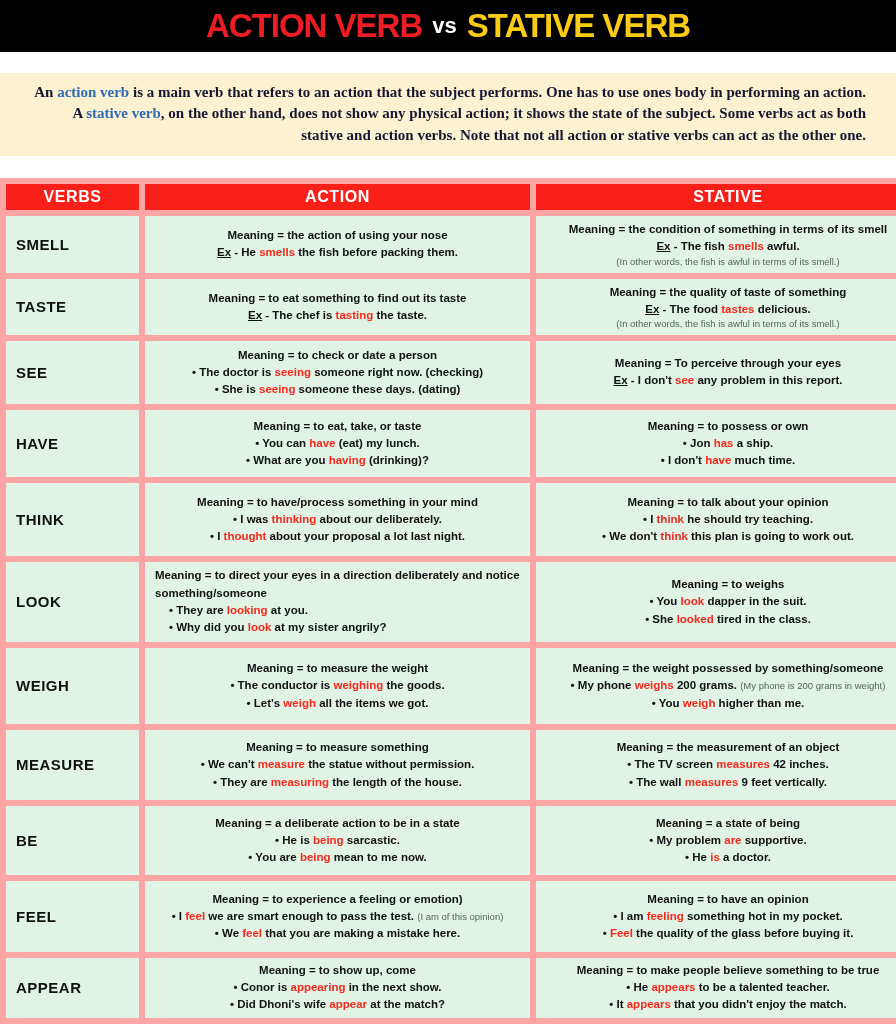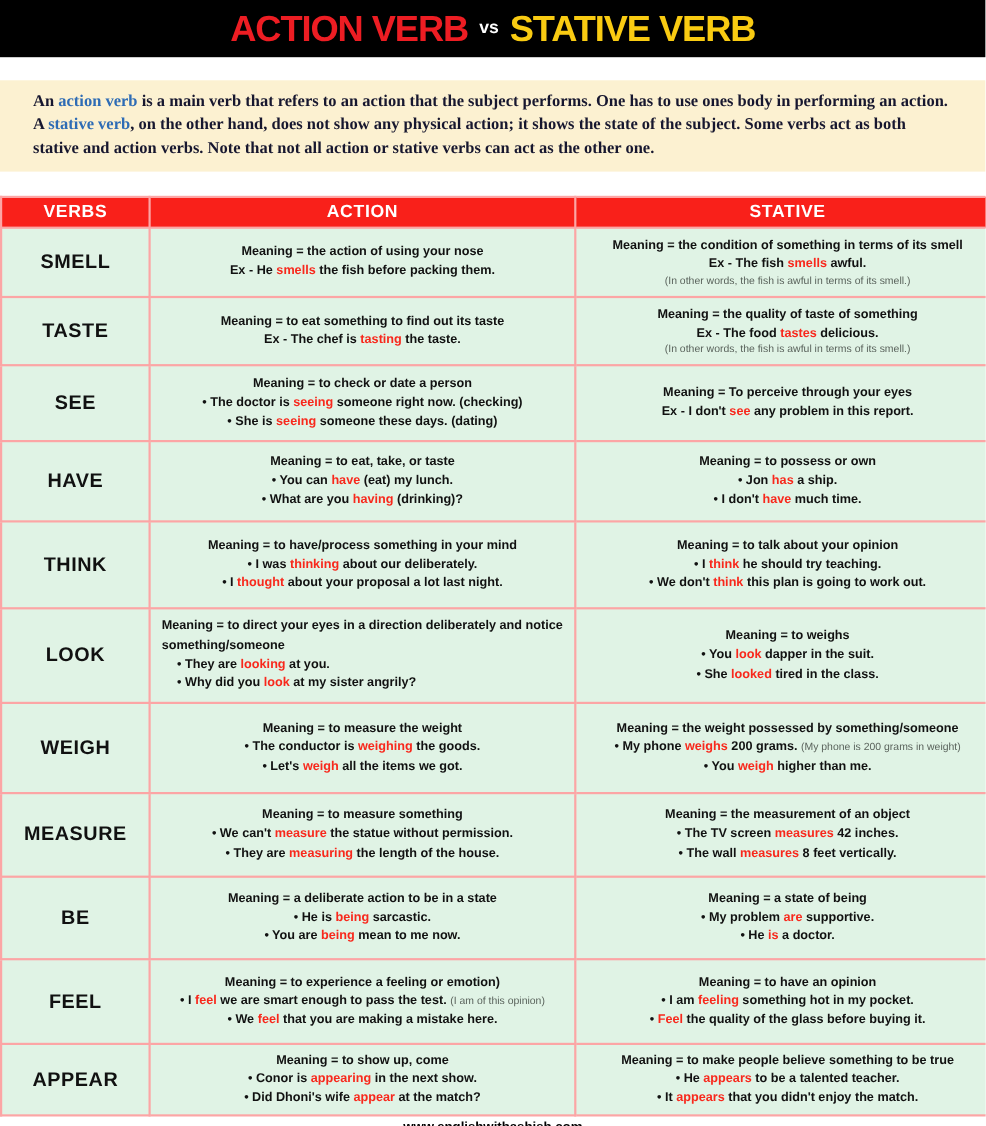--- a/index.html
+++ b/index.html
@@ -1,40 +1,40 @@
 <!DOCTYPE html>
 <html><head>
 <meta charset="utf-8">
 <style>
   html,body{margin:0;padding:0;background:#ffffff;}
   body{width:896px;font-family:"Liberation Sans",sans-serif;}
 
   
   .title-bar{height:52px;background:#000000;display:flex;align-items:center;justify-content:center;gap:10px;}
   .t-action{color:#ed1d23;font-size:33px;font-weight:bold;letter-spacing:-1px;}
-  .t-vs{color:#ffffff;font-size:16px;font-weight:bold;}
+  .t-vs{color:#ffffff;font-size:22px;font-weight:bold;}
   .t-stative{color:#f9cb12;font-size:33px;font-weight:bold;letter-spacing:-1px;}
 
   
-  .intro{margin-top:21px;background:#fcf1d1;padding:9px 30px 10px;text-align:left;
+  .intro{margin-top:21px;background:#fcf1d1;padding:9px 30px 10px;text-align:right;
          font-family:"Liberation Serif",serif;font-weight:bold;font-size:15px;
          line-height:1.42;color:#17172f;}
   .intro .seg-blue{color:#2e6cb5;}
 
   
   table.verbs-table{margin-top:22px;width:896px;border-collapse:collapse;table-layout:fixed;}
-  .verbs-table th,.verbs-table td{border:2px solid #fca5a5;margin-top:10px;}
+  .verbs-table th,.verbs-table td{border:6px solid #fca5a5;margin-top:10px;}
   .verbs-table th{background:#f9201a;color:#ffffff;font-size:16px;font-weight:bold;
                   height:24px;letter-spacing:.6px;text-align:center;}
   .verbs-table td{background:#e0f3e5;vertical-align:middle;padding:4px 10px;}
-  .verb-cell{text-align:center;font-weight:bold;font-size:18px;color:#111111;letter-spacing:.5px;}
+  .verb-cell{font-weight:bold;font-size:15px;color:#111111;letter-spacing:.5px;}
   .cell .line{text-align:center;font-size:11.5px;font-weight:bold;color:#111111;line-height:1.5;}
   .cell .line-note{font-size:9.5px;color:#5a635c;font-weight:normal;line-height:1.25;}
   .seg-r{color:#f8281c;text-align:right;}
-  .seg-u{}
+  .seg-u{text-decoration:underline;}
   .seg-g{font-size:9.5px;color:#5a635c;font-weight:normal;}
 
   
   .row-look .action-cell .line{text-align:left;}
   .row-look .action-cell .line-ex{padding-left:14px;}
 
   
   #table-body tr:nth-child(1){height:63px;}
   #table-body tr:nth-child(2){height:62px;}
   #table-body tr:nth-child(3){height:69px;}
@@ -161,21 +161,21 @@
       <tr class="row-measure">
     <td class="verb-cell">MEASURE</td>
     <td class="cell action-cell">
           <div class="line line-meaning"><span class="seg-k">Meaning = to measure something</span></div>
           <div class="line line-ex"><span class="seg-k">• We can't </span><span class="seg-r">measure</span><span class="seg-k"> the statue without permission.</span></div>
           <div class="line line-ex"><span class="seg-k">• They are </span><span class="seg-r">measuring</span><span class="seg-k"> the length of the house.</span></div>
         </td>
     <td class="cell stative-cell">
           <div class="line line-meaning"><span class="seg-k">Meaning = the measurement of an object</span></div>
           <div class="line line-ex"><span class="seg-k">• The TV screen </span><span class="seg-r">measures</span><span class="seg-k"> 42 inches.</span></div>
-          <div class="line line-ex"><span class="seg-k">• The wall </span><span class="seg-r">measures</span><span class="seg-k"> 8 feet vertically.</span></div>
+          <div class="line line-ex"><span class="seg-k">• The wall </span><span class="seg-r">measures</span><span class="seg-k"> 9 feet vertically.</span></div>
         </td>
   </tr>
       <tr class="row-be">
     <td class="verb-cell">BE</td>
     <td class="cell action-cell">
           <div class="line line-meaning"><span class="seg-k">Meaning = a deliberate action to be in a state</span></div>
           <div class="line line-ex"><span class="seg-k">• He is </span><span class="seg-r">being</span><span class="seg-k"> sarcastic.</span></div>
           <div class="line line-ex"><span class="seg-k">• You are </span><span class="seg-r">being</span><span class="seg-k"> mean to me now.</span></div>
         </td>
     <td class="cell stative-cell">

